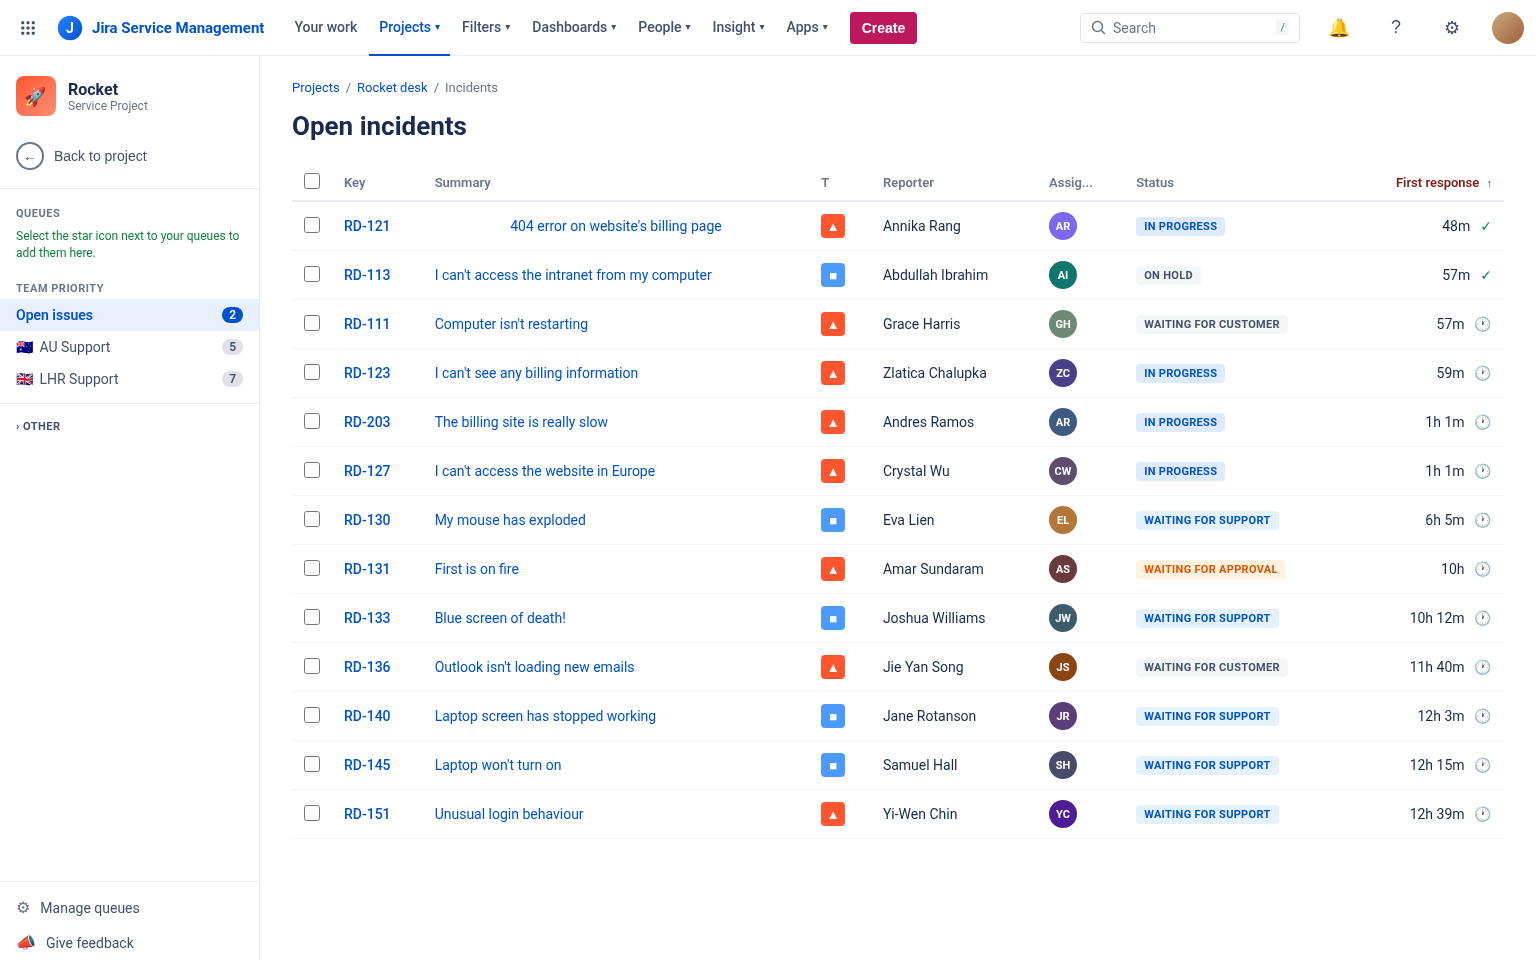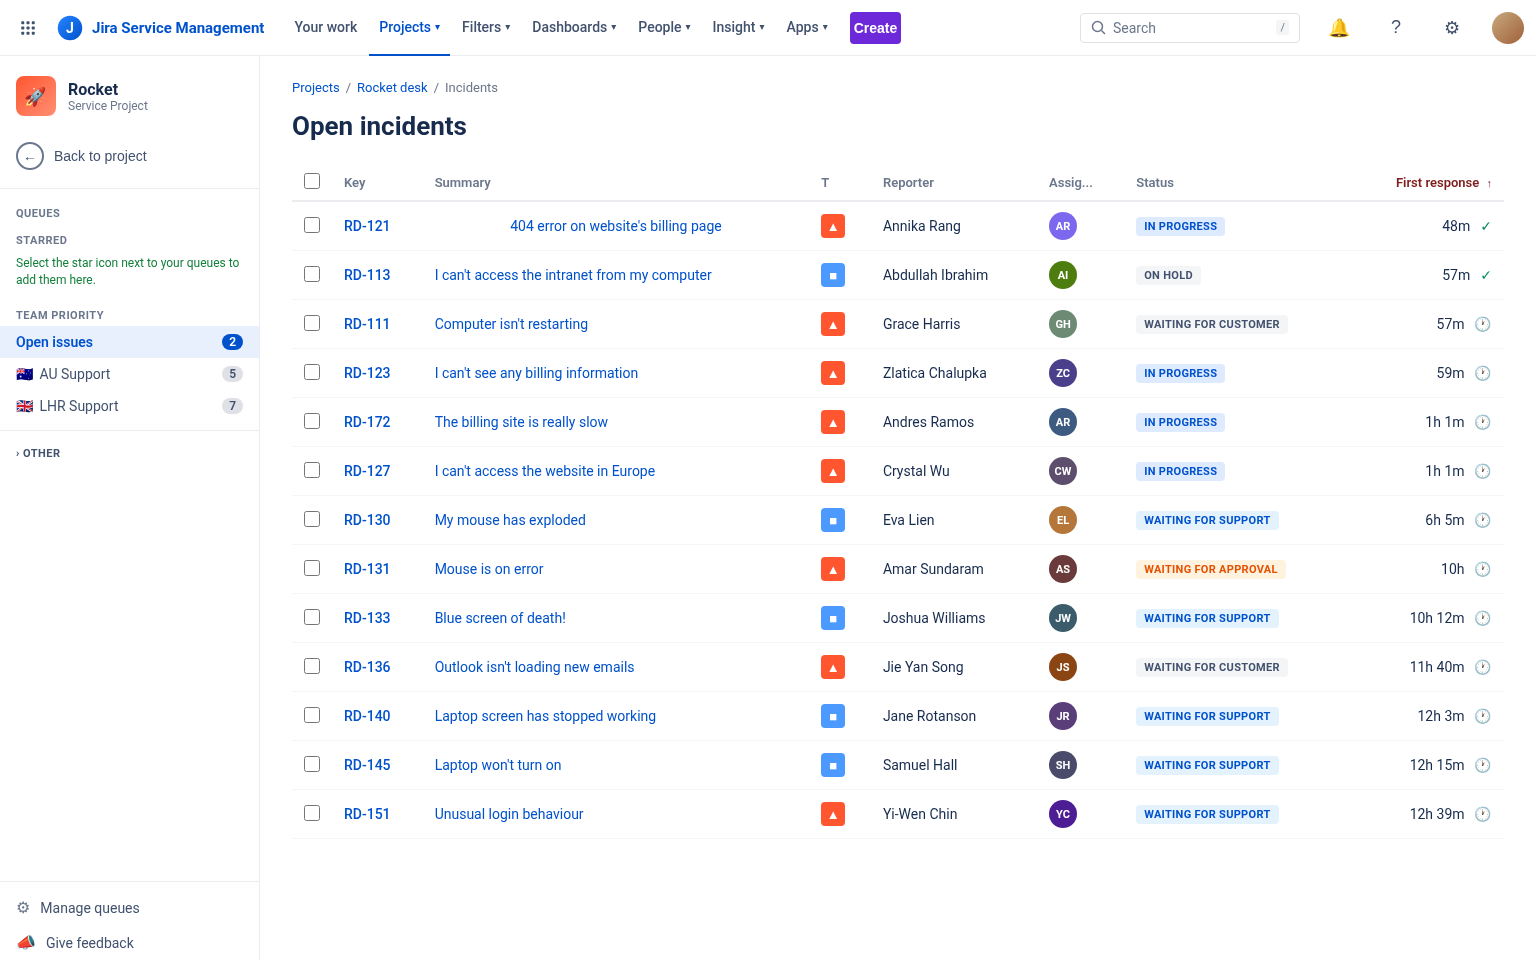--- a/index.html
+++ b/index.html
@@ -7,21 +7,21 @@
 
     
     .topnav { display: flex; align-items: center; background: #fff; border-bottom: 1px solid #ebecf0; height: 56px; padding: 0 12px; gap: 4px; position: fixed; top: 0; left: 0; right: 0; z-index: 100; }
     .topnav-logo { display: flex; align-items: center; gap: 8px; color: #0052cc; font-weight: 700; font-size: 15px; padding: 0 8px; white-space: nowrap; }
     .topnav-logo svg { width: 28px; height: 28px; }
     .topnav-grid-btn { width: 32px; height: 32px; display: flex; align-items: center; justify-content: center; border: none; background: none; cursor: pointer; border-radius: 4px; color: #42526e; }
     .topnav-nav { display: flex; align-items: center; gap: 2px; margin-left: 8px; }
     .nav-item { padding: 0 10px; height: 56px; display: flex; align-items: center; gap: 4px; cursor: pointer; font-size: 14px; color: #42526e; border-bottom: 2px solid transparent; font-weight: 500; white-space: nowrap; }
     .nav-item.active { color: #0052cc; border-bottom: 2px solid #0052cc; }
     .nav-item .chevron { font-size: 10px; }
-    .create-btn { background: #6d28d9; color: #fff; border: none; border-radius: 4px; padding: 8px 4px; font-weight: 600; cursor: pointer; font-size: 14px; margin-left: 8px; white-space: nowrap; }
+    .create-btn { background: #be185d; color: #fff; border: none; border-radius: 4px; padding: 8px 12px; font-weight: 600; cursor: pointer; font-size: 14px; margin-left: 8px; white-space: nowrap; }
     .topnav-right { display: flex; align-items: center; gap: 24px; margin-left: auto; }
     .search-box { display: flex; align-items: center; gap: 6px; border: 1px solid #dfe1e6; border-radius: 4px; padding: 6px 10px; width: 220px; cursor: text; color: #6b778c; font-size: 14px; }
     .search-kbd { margin-left: auto; font-size: 11px; color: #6b778c; background: #f4f5f7; border-radius: 3px; padding: 1px 4px; }
     .icon-btn { width: 32px; height: 32px; border: none; background: none; cursor: pointer; border-radius: 50%; display: flex; align-items: center; justify-content: center; color: #42526e; font-size: 18px; }
     .avatar-btn { width: 32px; height: 32px; border-radius: 50%; background: linear-gradient(135deg, #c8a97e, #a0603a); border: none; cursor: pointer; overflow: hidden; }
 
     
     .app-layout { display: flex; margin-top: 56px; height: calc(100vh - 56px); }
 
     
@@ -166,21 +166,20 @@
 
     <button class="sidebar-back">
       <div class="back-circle">←</div>
       <span>Back to project</span>
     </button>
 
     <div class="sidebar-divider"></div>
 
     <div class="sidebar-section-label">Queues</div>
 
-    <div class="sidebar-section-label">STARRED</div>
     <div class="sidebar-starred-msg">Select the star icon next to your queues to add them here.</div>
 
     <div class="sidebar-section-label">TEAM PRIORITY</div>
 
     <div class="sidebar-queue-item active">
       <span>Open issues</span>
       <span class="queue-badge">2</span>
     </div>
     <div class="sidebar-queue-item">
       <span class="queue-flag">🇦🇺</span>
@@ -272,21 +271,21 @@
           </tr>
           <tr>
             <td><input type="checkbox" class="row-checkbox" style=""></td>
             <td><span class="issue-key">RD-113</span></td>
             <td style="max-width: 340px;"><span class="issue-summary">I can't access the intranet from my computer</span></td>
             <td>
               <div class="issue-type-badge medium" style="background:#4c9aff">■</div>
             </td>
             <td><span>Abdullah Ibrahim</span></td>
             <td>
-              <div class="avatar-circle" style="background:#4d7c0f">AI</div>
+              <div class="avatar-circle" style="background:#0f766e">AI</div>
             </td>
             <td><span class="status-badge" style="background:#f4f5f7;color:#42526e">ON HOLD</span></td>
             <td style="text-align: right;">
               <span class="first-response">57m<span style="color:#00875a;margin-left:4px;">✓</span></span>
             </td>
           </tr>
           <tr>
             <td><input type="checkbox" class="row-checkbox" style=""></td>
             <td><span class="issue-key">RD-111</span></td>
             <td style="max-width: 340px;"><span class="issue-summary">Computer isn't restarting</span></td>
@@ -313,21 +312,21 @@
             <td>
               <div class="avatar-circle" style="background:#4a3f8a">ZC</div>
             </td>
             <td><span class="status-badge" style="background:#deebff;color:#0052cc">IN PROGRESS</span></td>
             <td style="text-align: right;">
               <span class="first-response">59m<span style="color:#6b778c;margin-left:4px;">🕐</span></span>
             </td>
           </tr>
           <tr>
             <td><input type="checkbox" class="row-checkbox" style=""></td>
-            <td><span class="issue-key">RD-172</span></td>
+            <td><span class="issue-key">RD-203</span></td>
             <td style="max-width: 340px;"><span class="issue-summary">The billing site is really slow</span></td>
             <td>
               <div class="issue-type-badge high" style="background:#ff5630">▲</div>
             </td>
             <td><span>Andres Ramos</span></td>
             <td>
               <div class="avatar-circle" style="background:#3d5a80">AR</div>
             </td>
             <td><span class="status-badge" style="background:#deebff;color:#0052cc">IN PROGRESS</span></td>
             <td style="text-align: right;">
@@ -362,21 +361,21 @@
               <div class="avatar-circle" style="background:#b5763a">EL</div>
             </td>
             <td><span class="status-badge" style="background:#e3f2fd;color:#0052cc">WAITING FOR SUPPORT</span></td>
             <td style="text-align: right;">
               <span class="first-response">6h 5m<span style="color:#6b778c;margin-left:4px;">🕐</span></span>
             </td>
           </tr>
           <tr>
             <td><input type="checkbox" class="row-checkbox" style=""></td>
             <td><span class="issue-key">RD-131</span></td>
-            <td style="max-width: 340px;"><span class="issue-summary">Mouse is on error</span></td>
+            <td style="max-width: 340px;"><span class="issue-summary">First is on fire</span></td>
             <td>
               <div class="issue-type-badge high" style="background:#ff5630">▲</div>
             </td>
             <td><span>Amar Sundaram</span></td>
             <td>
               <div class="avatar-circle" style="background:#6b3a3a">AS</div>
             </td>
             <td><span class="status-badge" style="background:#fff3e0;color:#e65100">WAITING FOR APPROVAL</span></td>
             <td style="text-align: right;">
               <span class="first-response">10h<span style="color:#6b778c;margin-left:4px;">🕐</span></span>

